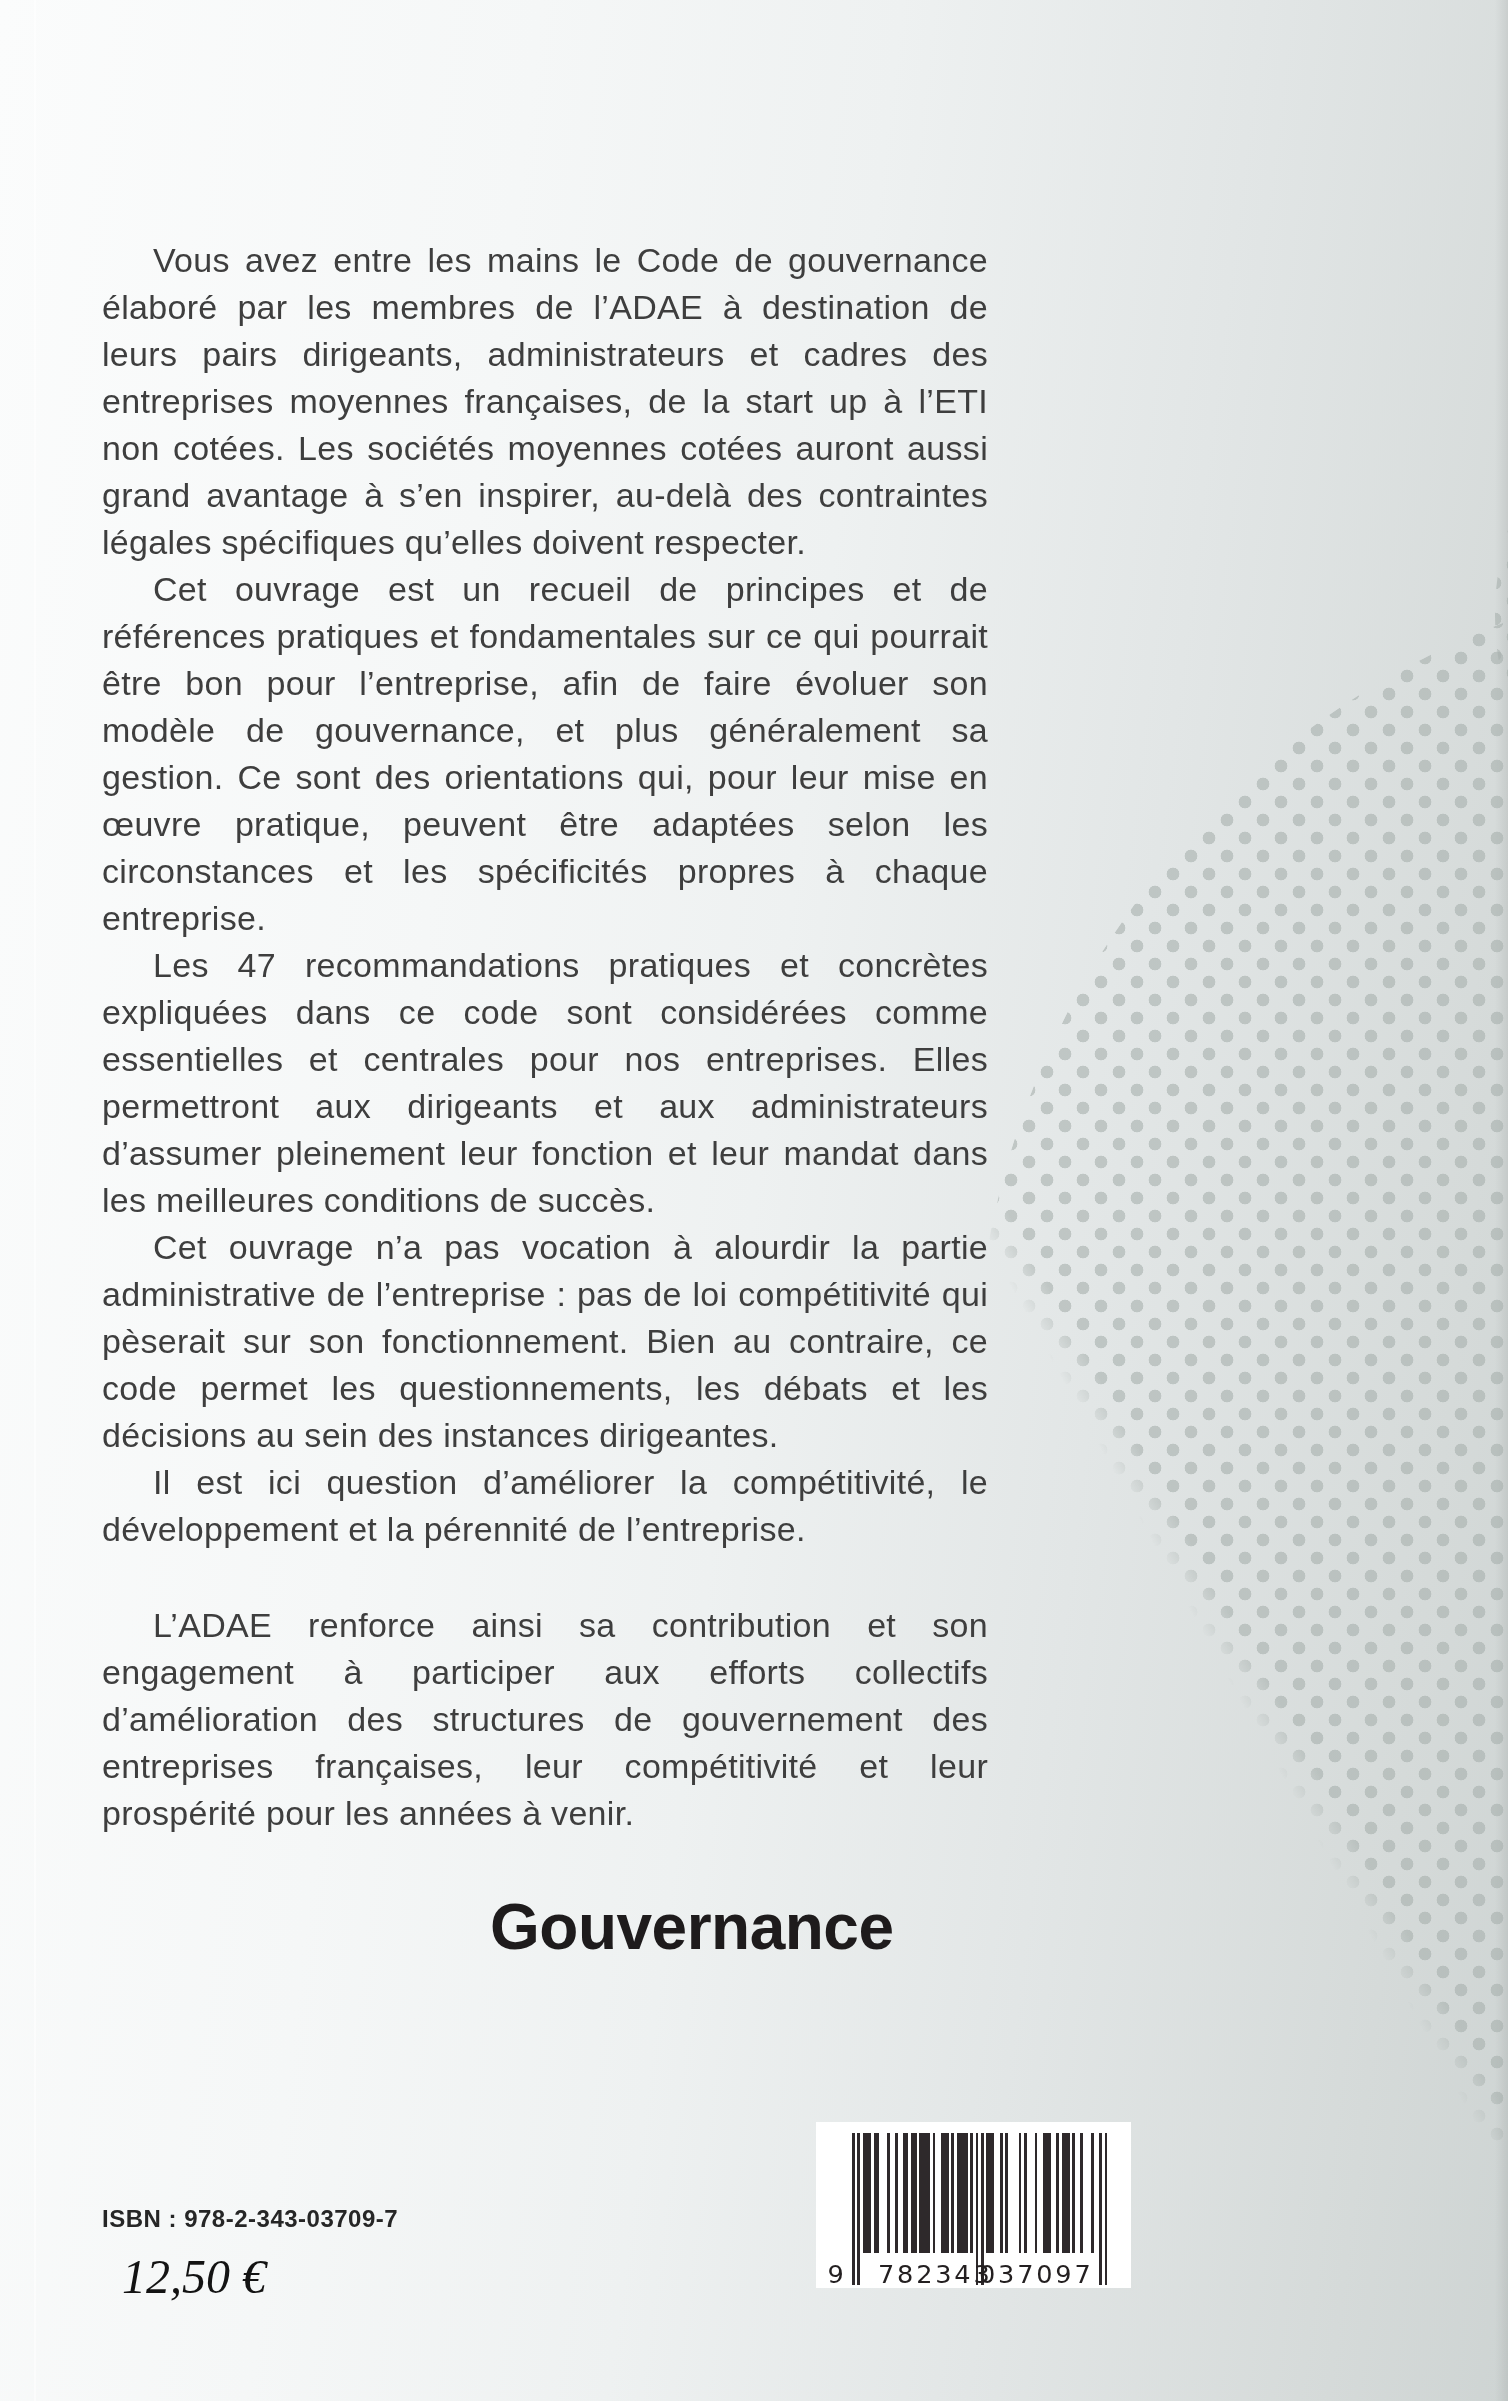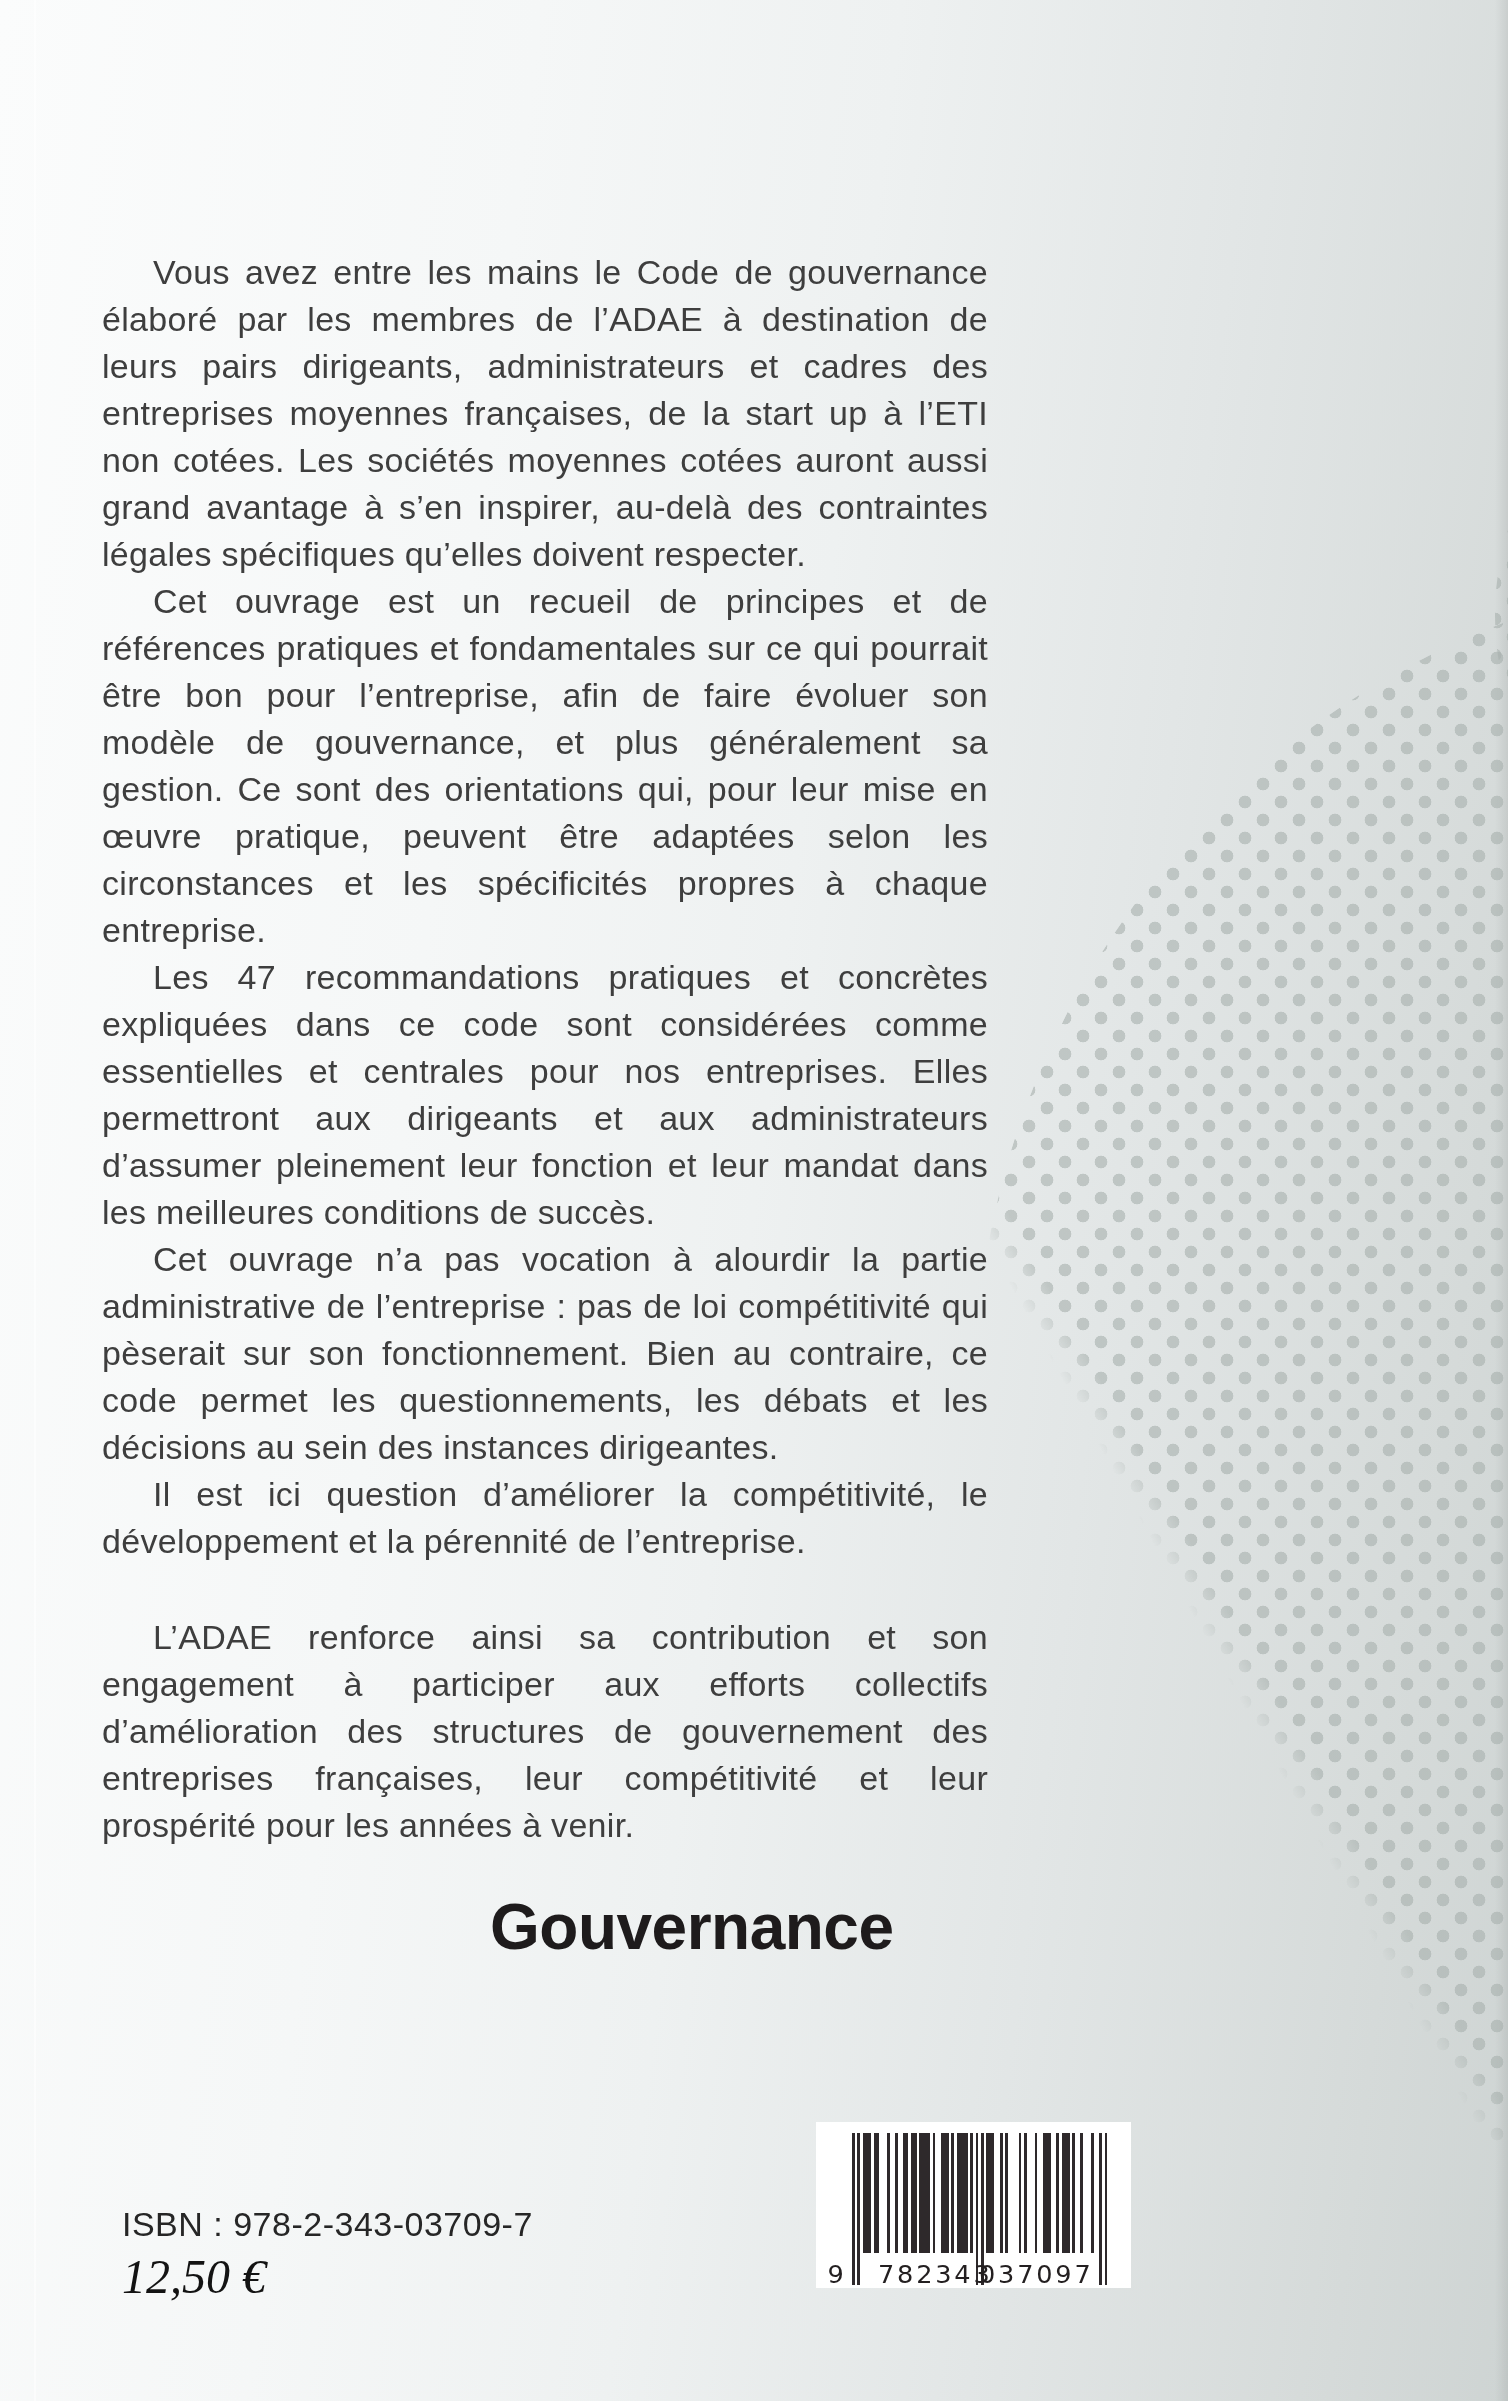--- a/index.html
+++ b/index.html
@@ -35,33 +35,32 @@
             mask:linear-gradient(61deg,transparent 0 21.5%,#000 23%);
   }
   .checker.small{
     left:1495px;top:331px;width:568px;height:568px;
   }
   .text-block{
     position:absolute;left:102px;top:237px;width:886px;z-index:2;
     color:#3e3e3e;
     font-size:34px;line-height:47px;letter-spacing:0.3px;
     text-align:justify;
-    margin-top:12px;
   }
   .text-block p{margin:0;text-indent:51px;}
   .text-block p.spaced{margin-top:49px;}
   .collection-logo{
     position:absolute;left:490px;top:1900px;z-index:2;
     color:#1e1b1c;font-weight:bold;
     font-size:64px;line-height:54px;letter-spacing:-0.5px;
     font-family:"Liberation Sans",sans-serif;
   }
   .isbn{
-    position:absolute;left:122px;top:2205px;z-index:2;
-    color:#262626;font-weight:normal;font-size:34px;letter-spacing:0.5px;
+    position:absolute;left:102px;top:2205px;z-index:2;
+    color:#262626;font-weight:bold;font-size:24px;letter-spacing:0.5px;
   }
   .price{
     position:absolute;left:122px;top:2249px;z-index:2;
     color:#131313;font-size:48px;
     font-family:"Liberation Serif",serif;
     font-style:italic;
   }
   .barcode-box{
     position:absolute;left:816px;top:2122px;width:315px;height:166px;
     background:#fff;z-index:3;

